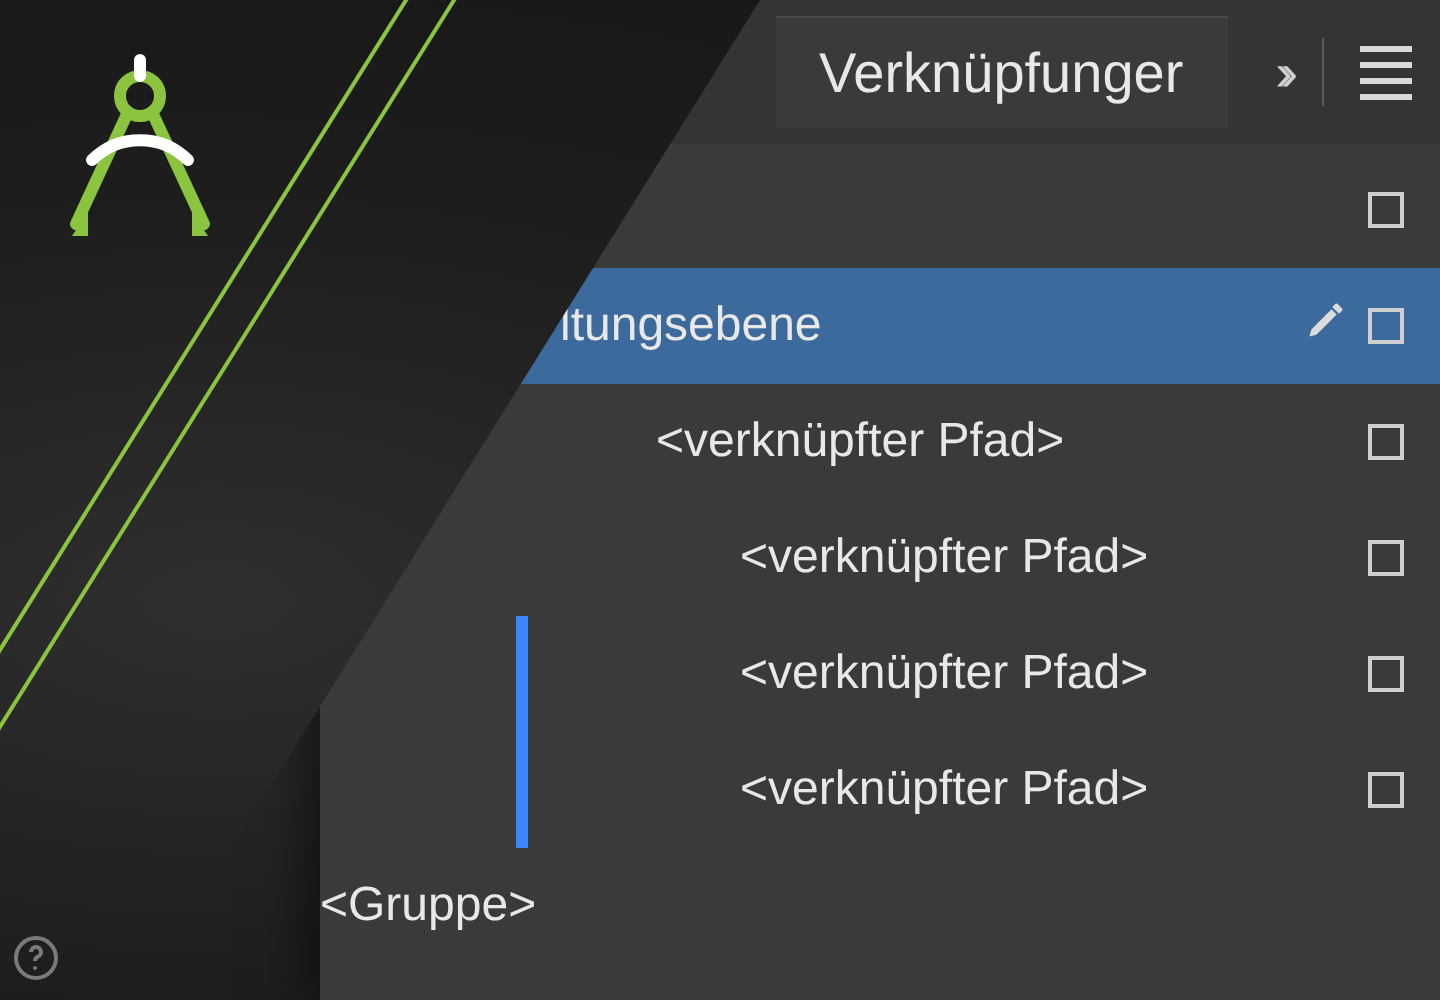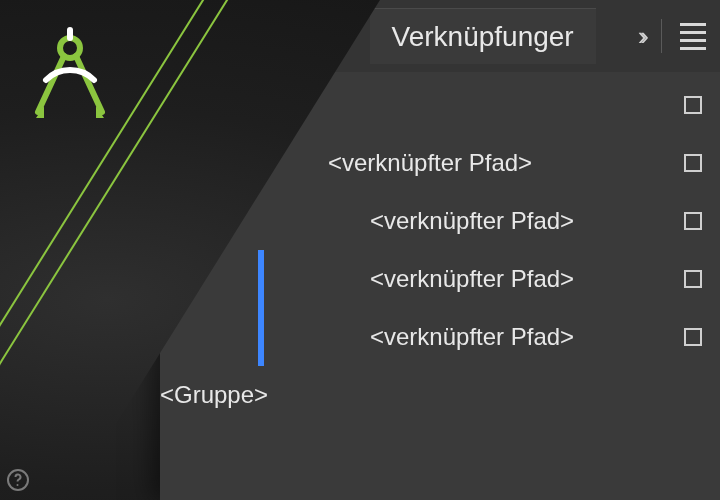--- a/index.html
+++ b/index.html
@@ -7,21 +7,21 @@
   .canvas{position:absolute;inset:0;background:radial-gradient(ellipse at 15% 60%,#2f2f2f 0%,#1e1e1e 45%,#141414 100%)}
   
   .rail{position:absolute;left:-200px;width:1100px;height:2px;background:#8bc53f;transform-origin:left center}
   .rail.a{top:644px;transform:rotate(-58deg)}
   .rail.b{top:644px;left:-176px;transform:rotate(-58deg)}
   
   .logo{position:absolute;left:20px;top:22px;width:100px;height:100px}
   .logo svg{width:100%;height:100%}
   
   .panel{position:absolute;right:0;top:0;width:560px;height:500px;background:#3a3a3a;box-shadow:-8px 0 24px rgba(0,0,0,.5)}
-  .tabbar{height:72px;background:#343434;display:flex;align-items:center;padding:0 14px 0 0;gap:28px}
+  .tabbar{height:72px;background:#343434;display:flex;align-items:center;padding:0 14px 0 0;gap:10px}
   .tab{flex:0 0 auto;margin-left:auto;height:56px;display:flex;align-items:center;padding:0 22px;background:#3a3a3a;color:#e8e8e8;font-size:28px;border-top:1px solid #4a4a4a}
   .tabrest{flex:1}
   .tabicons{display:flex;align-items:center;gap:18px;color:#d0d0d0;padding-left:14px}
   .chev{font-size:26px;letter-spacing:-6px}
   .divider{width:1px;height:34px;background:#5a5a5a}
   .burger{display:flex;flex-direction:column;gap:5px}
   .burger span{display:block;width:26px;height:3px;background:#d8d8d8}
   .rows{padding-top:4px}
   .row{height:58px;display:flex;align-items:center;padding:0 18px 0 0;color:#e8e8e8;font-size:24px;position:relative}
   .row .indent{width:120px;flex:0 0 auto;display:flex;align-items:center;justify-content:flex-end;padding-right:8px}
@@ -59,20 +59,30 @@
           <span></span>
           <span></span>
         </span>
     </div>
   </div>
 
   <div class="rows">
     <div class="row blank">
       <span class="indent"></span>
         <span class="text"></span>
+      <span class="box"></span>
+    </div>
+    <div class="row sel">
+      <span class="indent"></span>
+        <span class="text">ltungsebene</span>
+      <span class="pen">
+        <svg width="22" height="22" viewBox="0 0 24 24" fill="currentColor">
+            <path d="M3 21l3.8-1 11-11-2.8-2.8-11 11L3 21zM20.7 5.6l-2.3-2.3c-.4-.4-1-.4-1.4 0l-1.6 1.6 3.7 3.7 1.6-1.6c.4-.4.4-1 0-1.4z"></path>
+          </svg>
+      </span>
       <span class="box"></span>
     </div>
     <div class="row lv2">
       <span class="indent"></span>
         <span class="text">&lt;verknüpfter Pfad&gt;</span>
       <span class="box"></span>
     </div>
     <div class="row lv3">
       <span class="indent"></span>
         <span class="text">&lt;verknüpfter Pfad&gt;</span>

